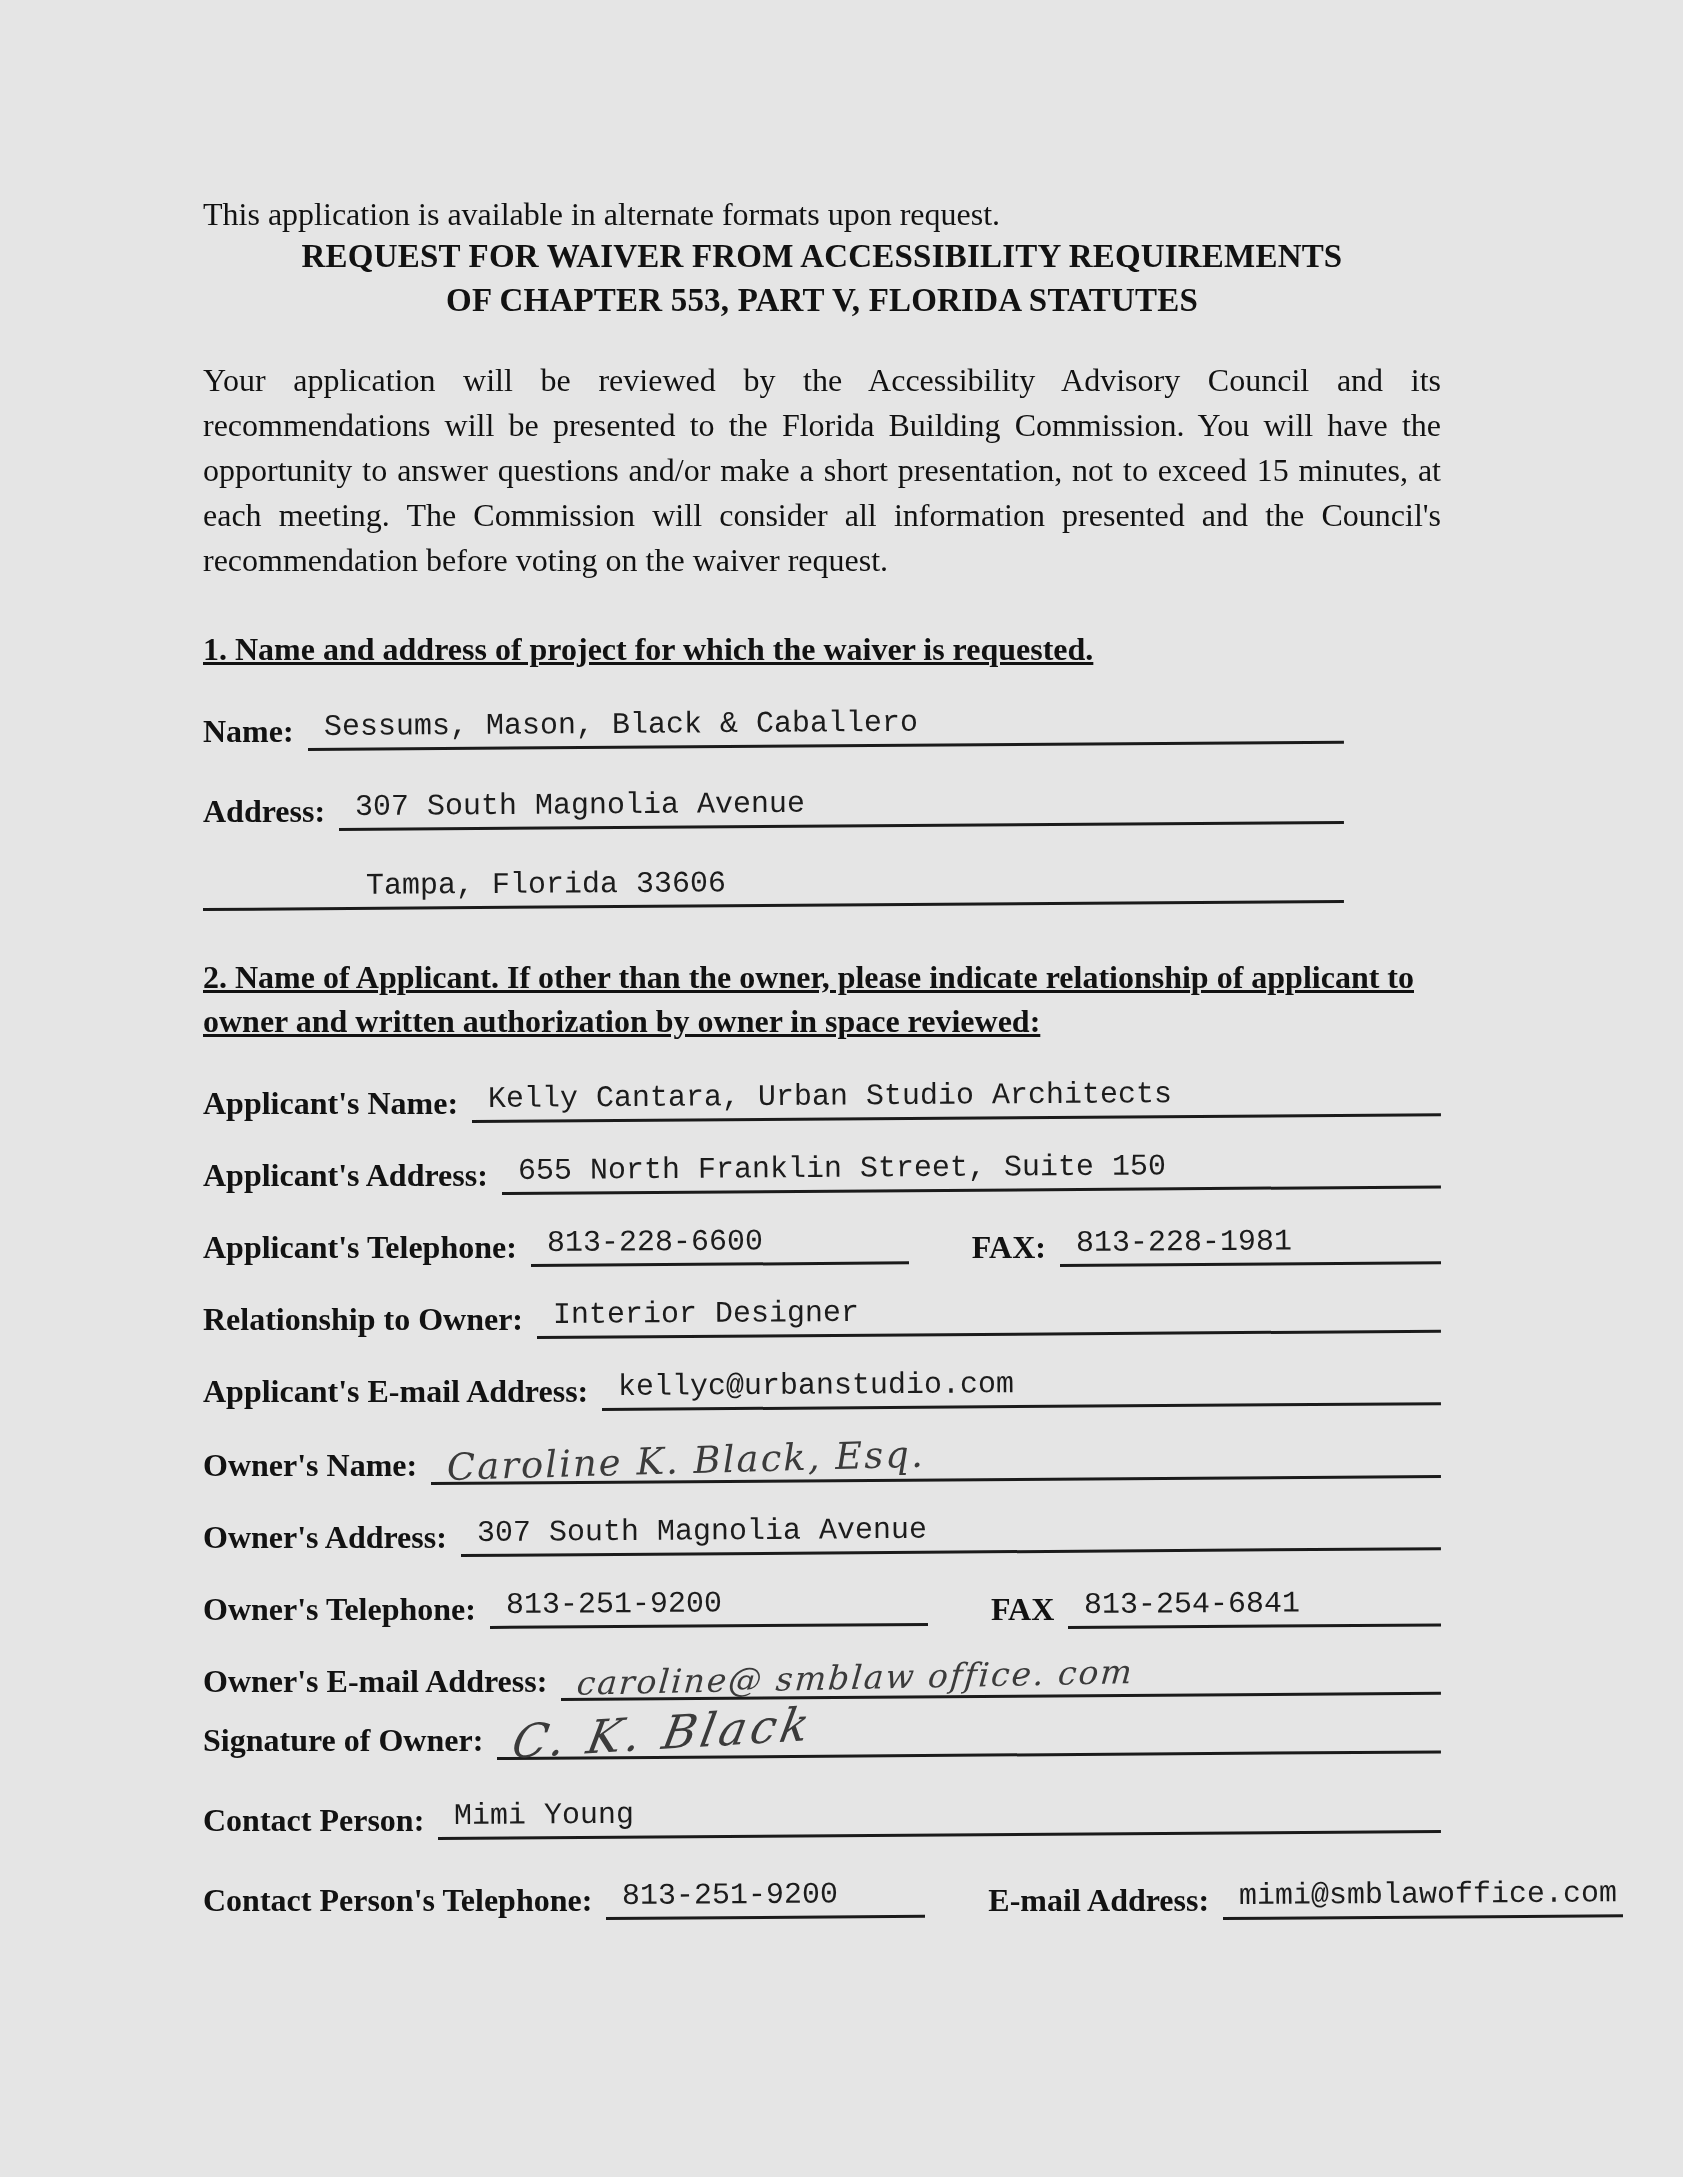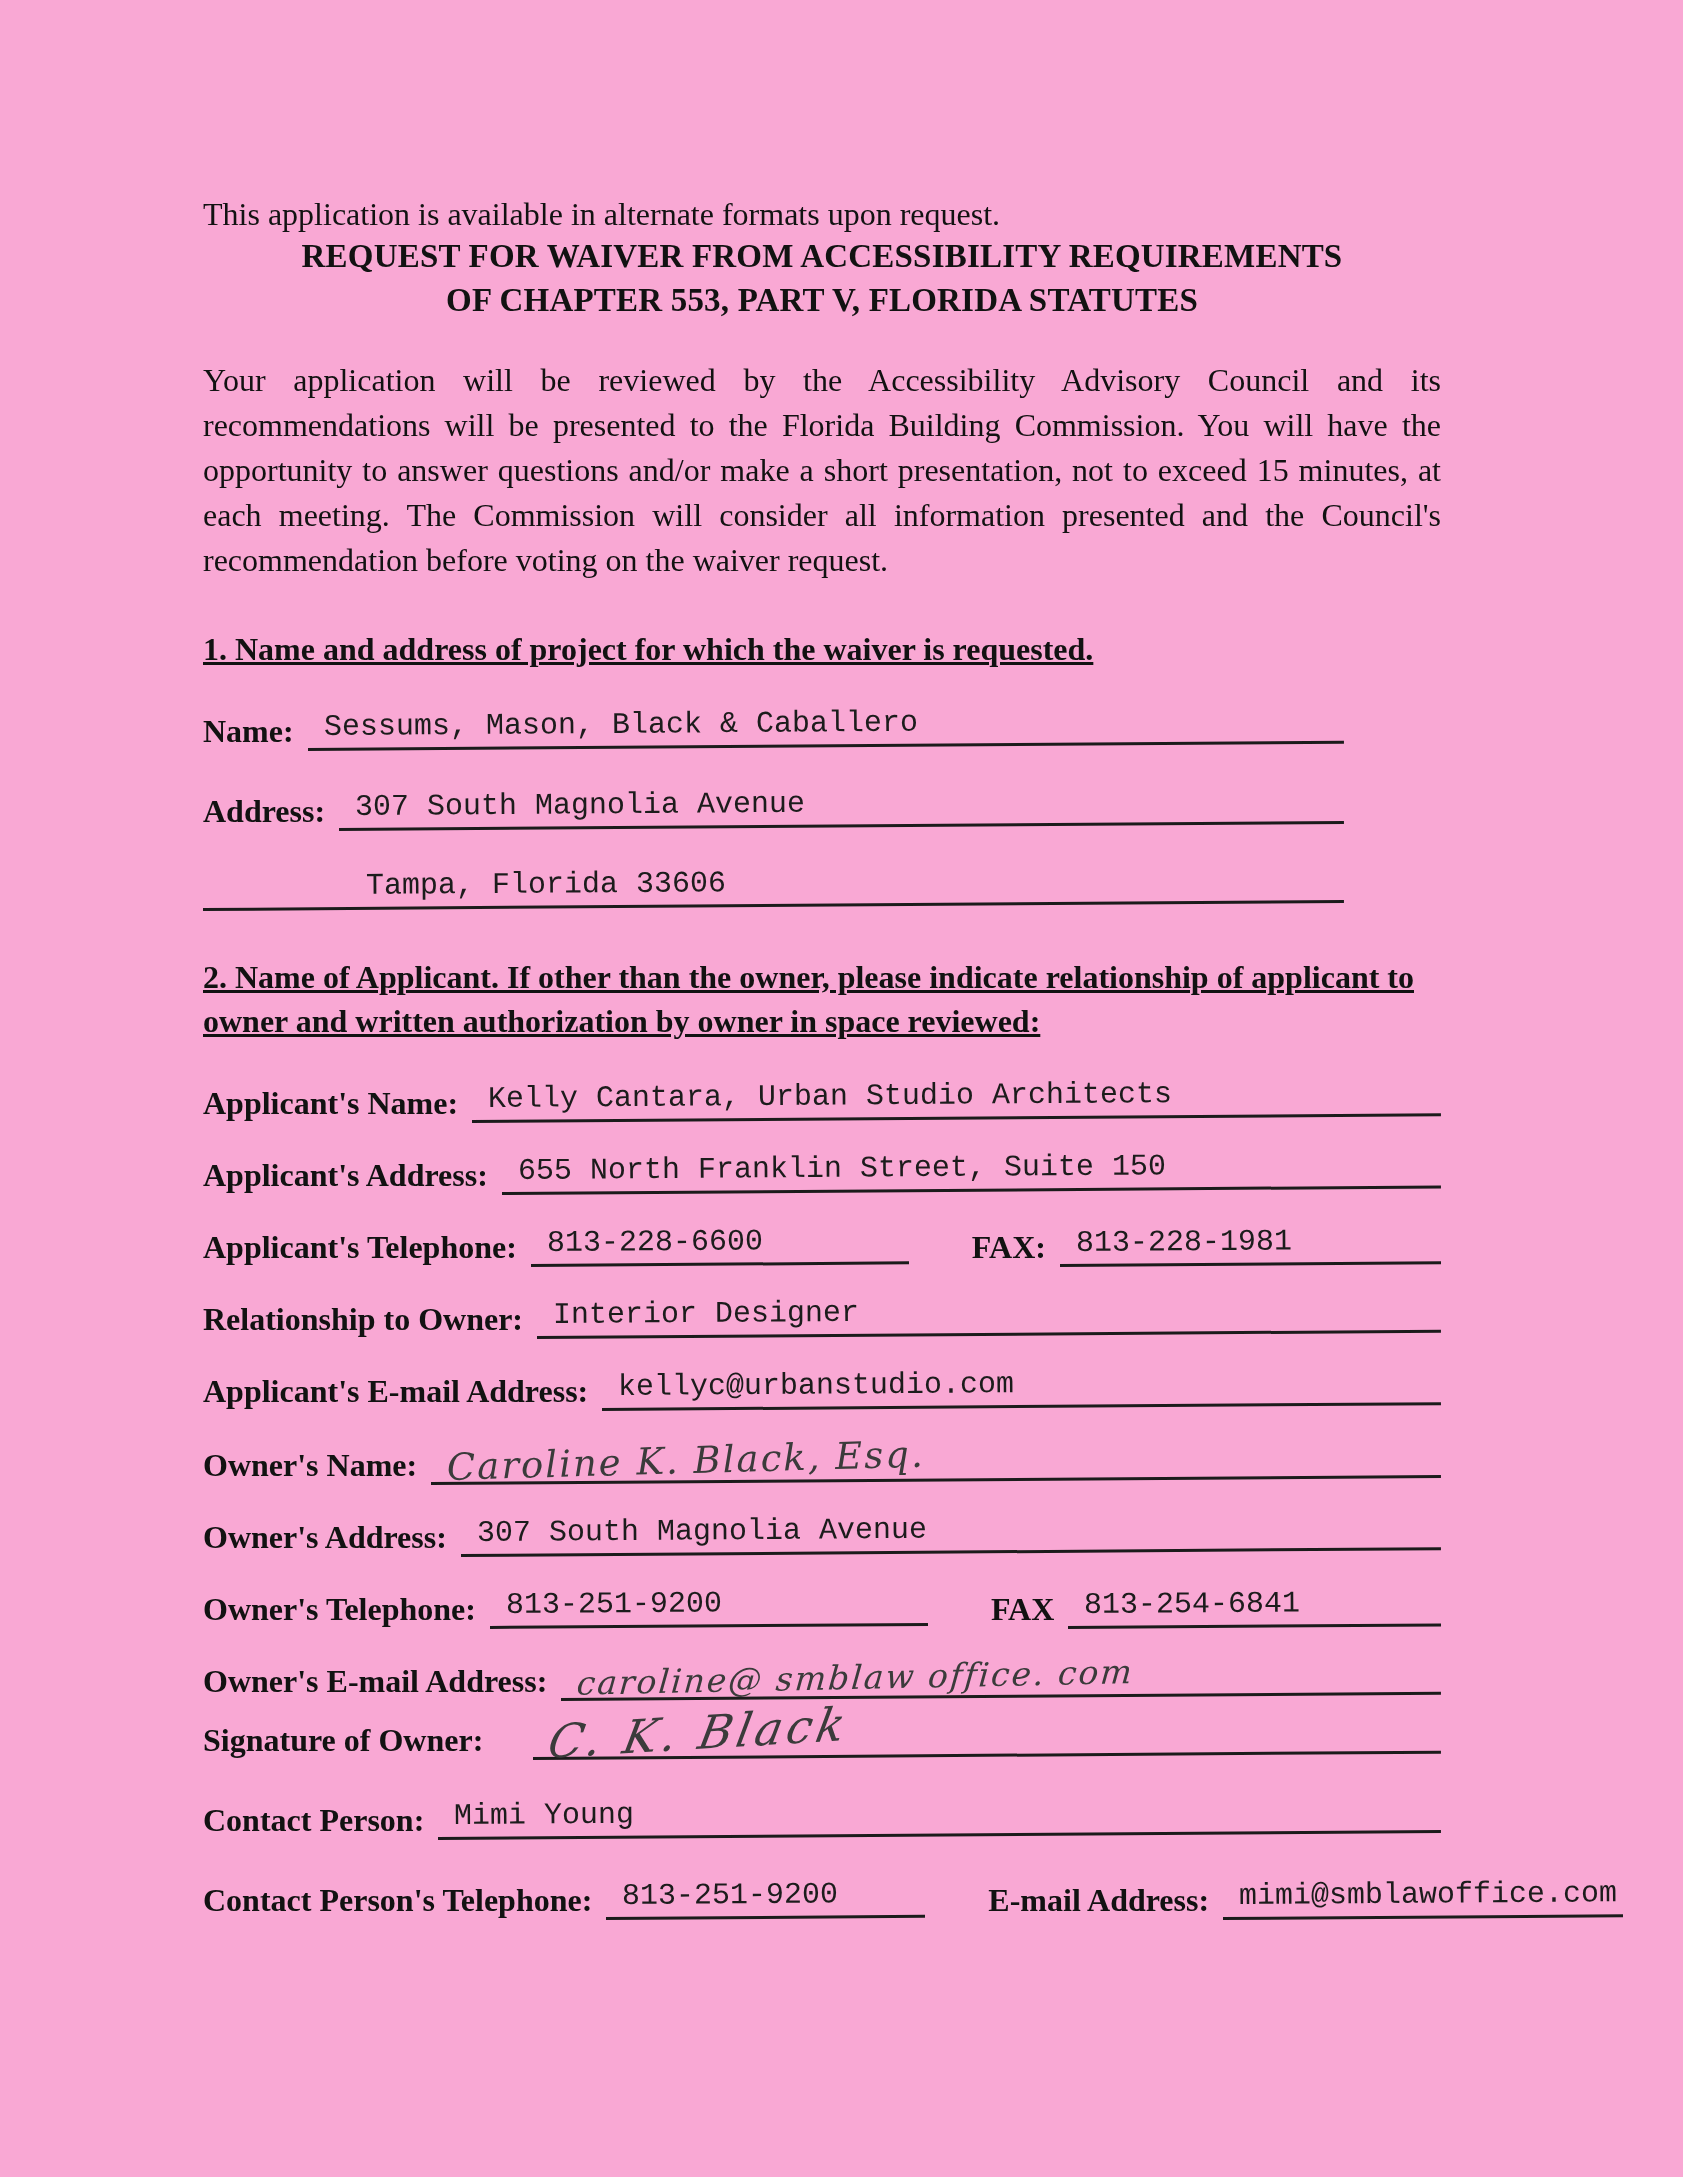--- a/index.html
+++ b/index.html
@@ -1,36 +1,36 @@
 <!DOCTYPE html>
 <html><head>
 <meta charset="utf-8">
 <style>
   html,body { margin:0; padding:0; background:#ffffff; }
   .page {
     position:relative;
     width:1683px; height:2177px;
-    background:#f9a8d4;
+    background:#e5e5e5;
     font-family:"Liberation Serif", "DejaVu Serif", serif;
     color:#121212;
     overflow:hidden;
   }
   .content {
     position:absolute;
     left:203px; top:194px;
     width:1238px;
   }
   .note { font-size:32px; line-height:40px; }
   .title { text-align:center; font-weight:bold; font-size:33px; line-height:44px; letter-spacing:0.2px; }
   .intro { margin-top:36px; font-size:32px; line-height:45px; text-align:justify; }
   .sec-heading { margin-top:44px; font-weight:bold; font-size:32px; line-height:44px;text-decoration:underline; }
   .sec-heading.two-line { line-height:44px; }
 
   .row { display:flex; align-items:flex-end; margin-top:30px; min-height:42px; }
-  .row.tight { margin-top:6px;gap:36px; }
+  .row.tight { margin-top:6px; }
   .row.extra { margin-top:38px; }
   .lbl { font-weight:bold; font-size:32px; line-height:40px; white-space:nowrap; padding-right:14px; }
   .lbl.mid { padding-left:63px; }
   .fill {
     flex:1 1 auto;
     border-bottom:3px solid #1b1b1b;
     padding:0 6px 3px 16px;
     transform:rotate(-0.4deg);
     transform-origin:left bottom;
     white-space:nowrap;

